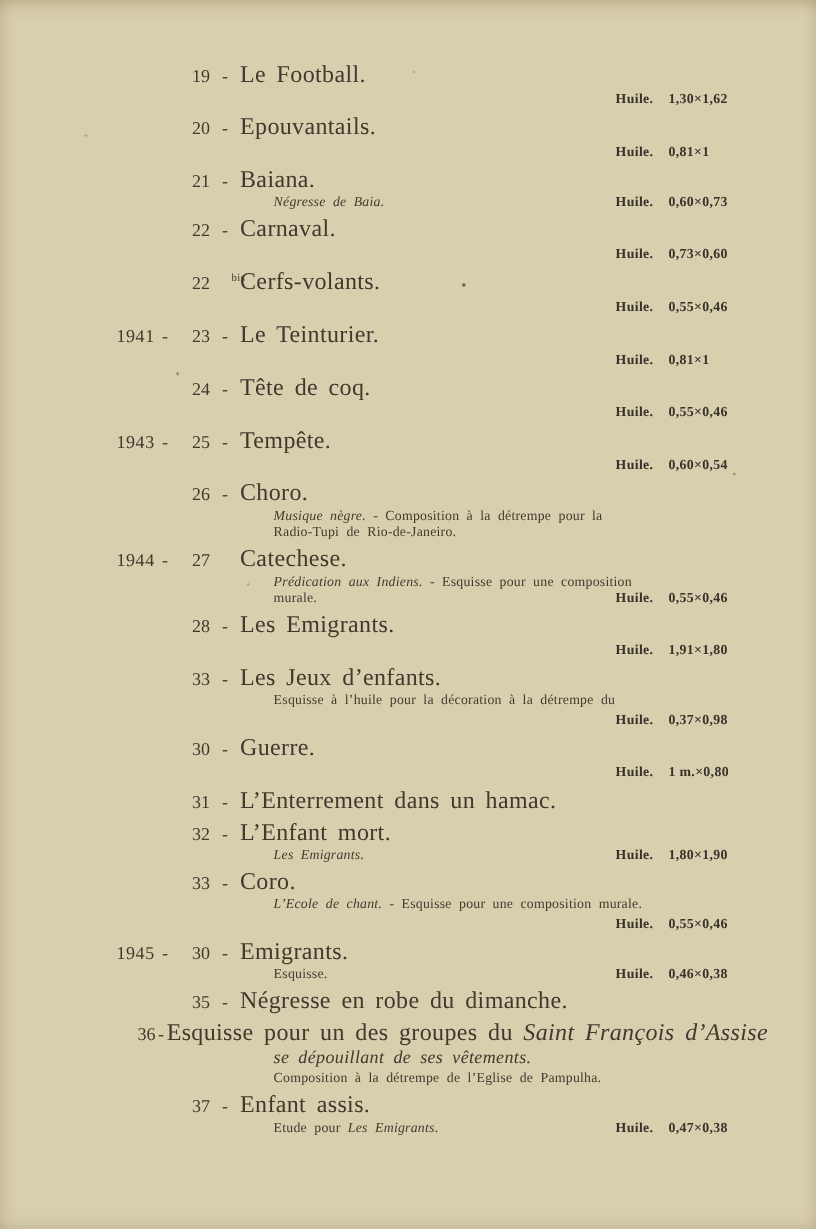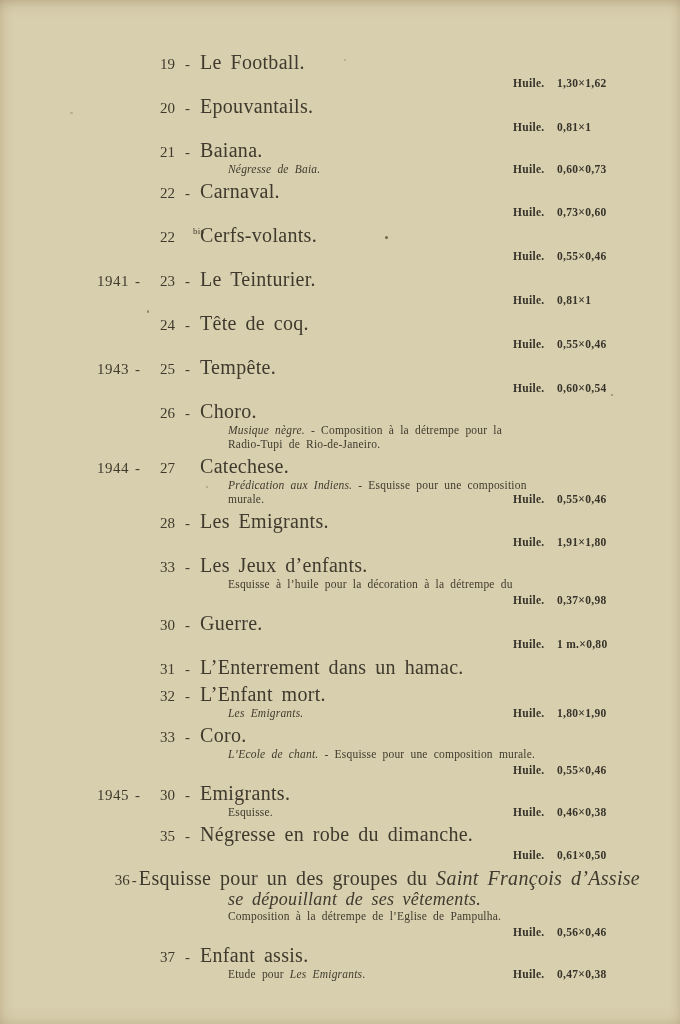--- a/index.html
+++ b/index.html
@@ -49,21 +49,21 @@
   .ndash-cell { width: 25px; text-align: center; font-size: 15px; }
   .title-cell {
     flex: 1;
     font-size: 20px;
     letter-spacing: 0.3px;
     word-spacing: 3.5px;
     white-space: nowrap;
   }
   .title2-line {
     padding-left: 228px; padding-right: 40px;
-    font-size: 18px; line-height: 19px;
+    font-size: 15px; line-height: 19px;
     letter-spacing: 0.3px; word-spacing: 3.5px;
     white-space: nowrap;
   }
   .desc-line {
     position: relative;
     padding-left: 228px; padding-right: 52px;
     font-size: 11.5px; line-height: 14px;
     letter-spacing: 0.2px; word-spacing: 3px;
     white-space: nowrap;
     color: #403b2e;
@@ -294,37 +294,31 @@
         <div class="desc-line"><span>Esquisse.</span><span class="huile-box"><span class="huile-word">Huile.</span><span class="dims">0,46×0,38</span></span></div>
       </div>
       <div class="entry">
         <div class="line">
           <span class="year-cell"></span>
           <span class="ydash-cell"></span>
           <span class="num-cell"><span>35</span></span>
           <span class="ndash-cell">-</span>
           <span class="title-cell"><span>Négresse en robe du dimanche.</span></span>
         </div>
-        <div class="huile-line">
-          <span class="huile-box"><span class="huile-word">Huile.</span><span class="dims">0,61×0,50</span></span>
-        </div>
       </div>
       <div class="entry">
         <div class="line">
           <span class="year-cell"></span>
           <span class="ydash-cell"></span>
           <span class="num-cell"><span>36</span></span>
           <span class="ndash-cell">-</span>
           <span class="title-cell"><span>Esquisse pour un des groupes du </span><span class="it">Saint François d’Assise</span></span>
         </div>
         <div class="title2-line"><span class="it">se dépouillant de ses vêtements.</span></div>
         <div class="desc-line"><span>Composition à la détrempe de l’Eglise de Pampulha.</span></div>
-        <div class="huile-line">
-          <span class="huile-box"><span class="huile-word">Huile.</span><span class="dims">0,56×0,46</span></span>
-        </div>
       </div>
       <div class="entry">
         <div class="line">
           <span class="year-cell"></span>
           <span class="ydash-cell"></span>
           <span class="num-cell"><span>37</span></span>
           <span class="ndash-cell">-</span>
           <span class="title-cell"><span>Enfant assis.</span></span>
         </div>
         <div class="desc-line"><span>Etude pour </span><span class="it">Les Emigrants</span><span>.</span><span class="huile-box"><span class="huile-word">Huile.</span><span class="dims">0,47×0,38</span></span></div>

